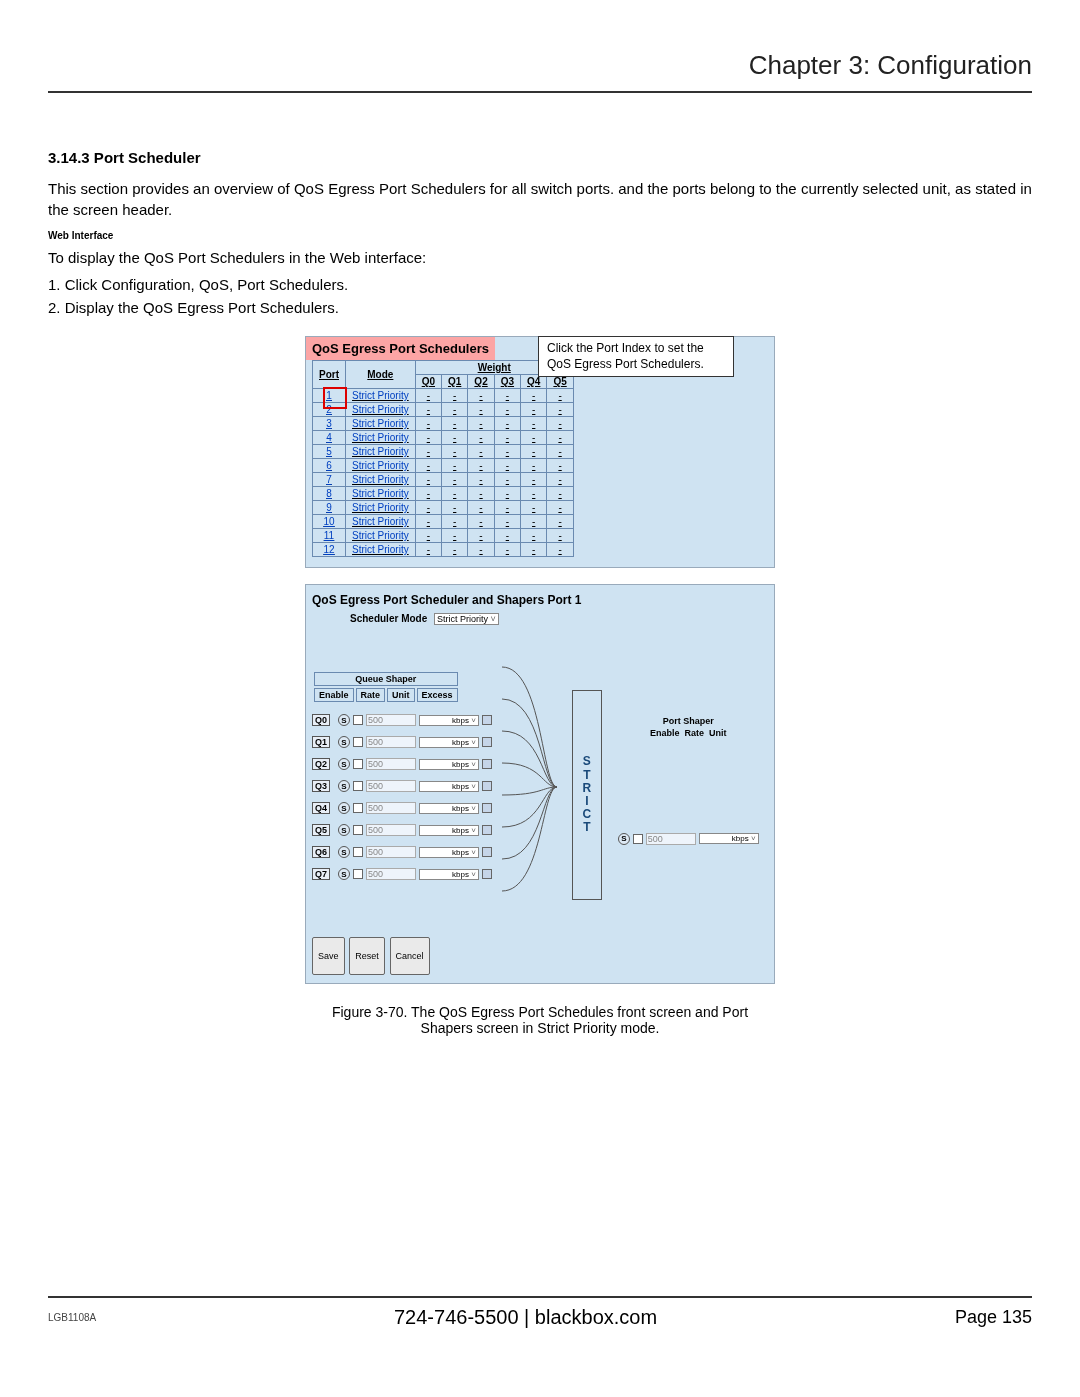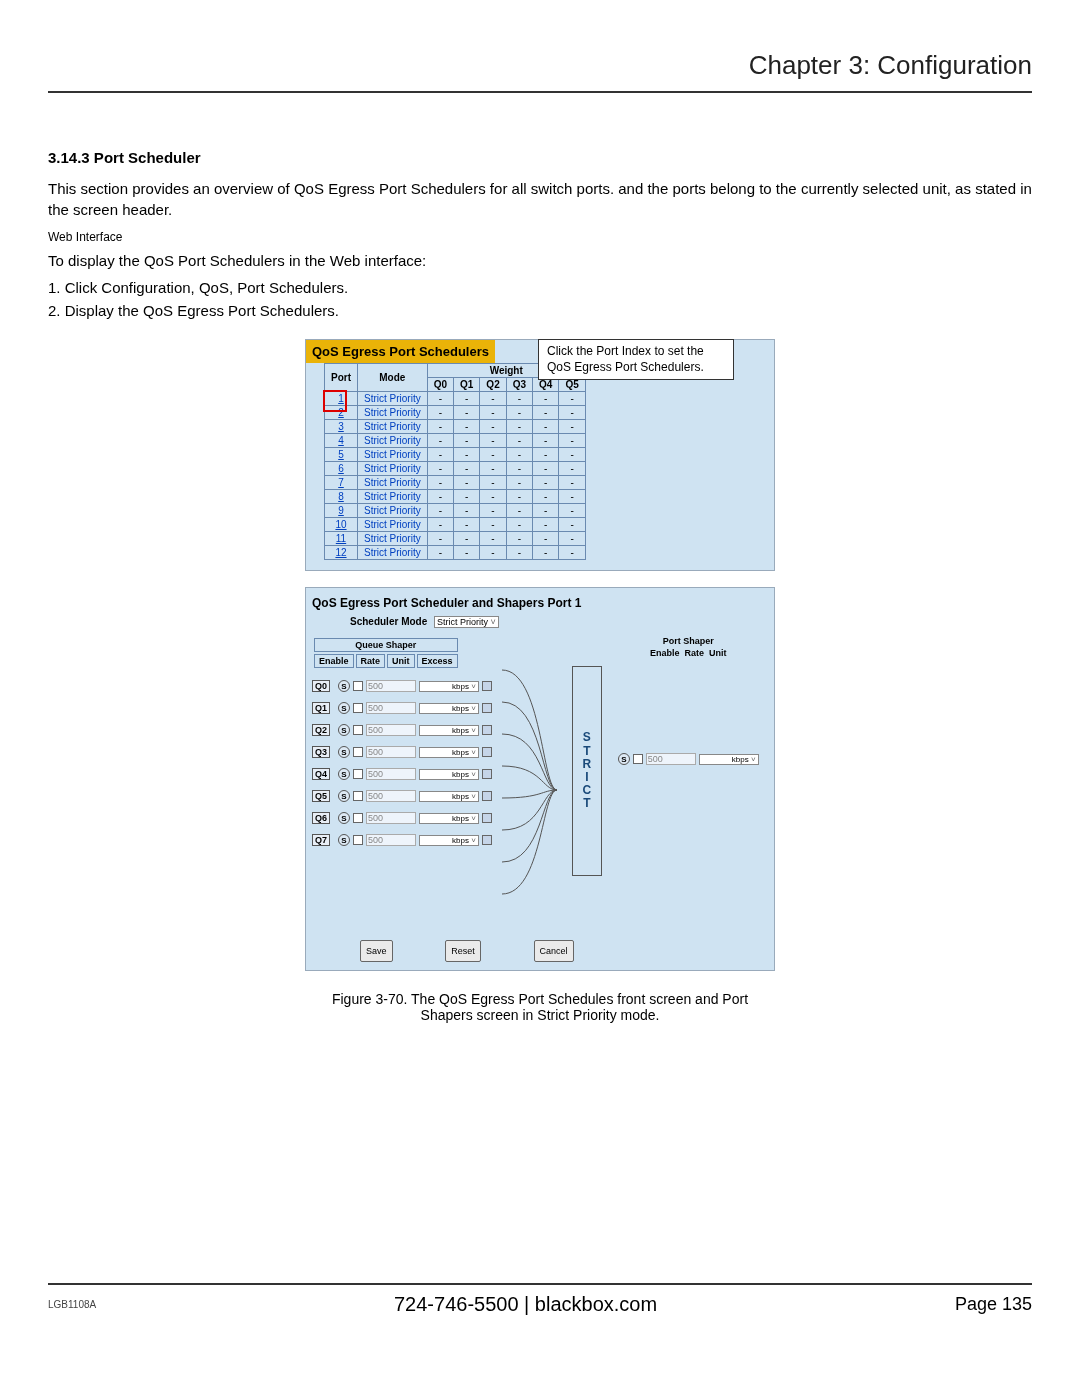--- a/index.html
+++ b/index.html
@@ -28,22 +28,22 @@
     font-weight: bold;
     font-size: 15px;
     margin-bottom: 12px;
   }
   .para {
     font-size: 15px;
     line-height: 1.4;
     margin-bottom: 8px;
   }
   .subhead {
-    font-weight: normal;
-    font-size: 12px;
+    font-weight: bold;
+    font-size: 10px;
     margin-top: 10px;
     margin-bottom: 6px;
   }
   .list-item {
     font-size: 15px;
     margin-bottom: 6px;
   }
   .figure-wrap {
     margin: 20px auto 0 auto;
     width: 470px;
@@ -52,39 +52,40 @@
   .shot-outer {
     position: relative;
     border: 1px solid #9ab;
     background: #cfe3f2;
   }
   .shot-title {
     font-family: Arial, sans-serif;
     font-weight: bold;
     font-size: 13px;
     padding: 4px 6px;
-    background: #eab308;
+    background: #fca5a5;
     display: inline-block;
   }
   .callout {
     position: absolute;
     border: 1px solid #333;
     background: #fff;
     font-size: 12px;
     padding: 4px 8px;
     line-height: 1.3;
     width: 196px;
     left: 232px;
     top: -1px;
   }
   .sched-table {
     border-collapse: collapse;
     font-size: 10px;
     background: #a21caf;
-    margin: 0 6px 6px 18px;
+    margin: 0 6px 6px 6px;
+    text-decoration: underline;
   }
   .sched-table th, .sched-table td {
     border: 1px solid #6a8ab0;
     padding: 1px 6px;
     text-align: center;
     background: #cfe3f2;
   }
   .sched-table th {
     font-weight: bold;
   }
@@ -125,21 +126,21 @@
   .s2-select {
     font-size: 9px;
     background: #fff;
     border: 1px solid #888;
     padding: 0 2px;
     display: inline-block;
   }
   .s2-select::after { content: " ˅"; color: #666; }
   .s2-body {
     display: flex;
-    align-items: flex-start;
+    align-items: center;
     gap: 10px;
     position: relative;
   }
   .queue-col { flex: 0 0 auto; }
   .qhdr {
     background: #cfe3f2;
     font-size: 9px;
     text-align: center;
   }
   .qhdr th {
@@ -208,26 +209,25 @@
   }
   .port-shaper-row {
     display: flex; align-items: center; gap: 3px; justify-content: center;
     margin-top: 95px;
   }
   .btn-row { margin-top: 10px; }
   .ui-btn {
     font-size: 9px;
     border: 1px solid #666;
     background: #eaeaea;
-    padding: 5px 5px;
+    padding: 13px 5px;
     border-radius: 2px;
     cursor: pointer;
     display: inline-block;
     margin-right: 2px;
-    margin-left: 48px;
   }
   .fig-caption {
     text-align: center;
     font-size: 14px;
     margin-top: 20px;
   }
   .footer {
     display: flex;
     justify-content: space-between;
     align-items: center;

